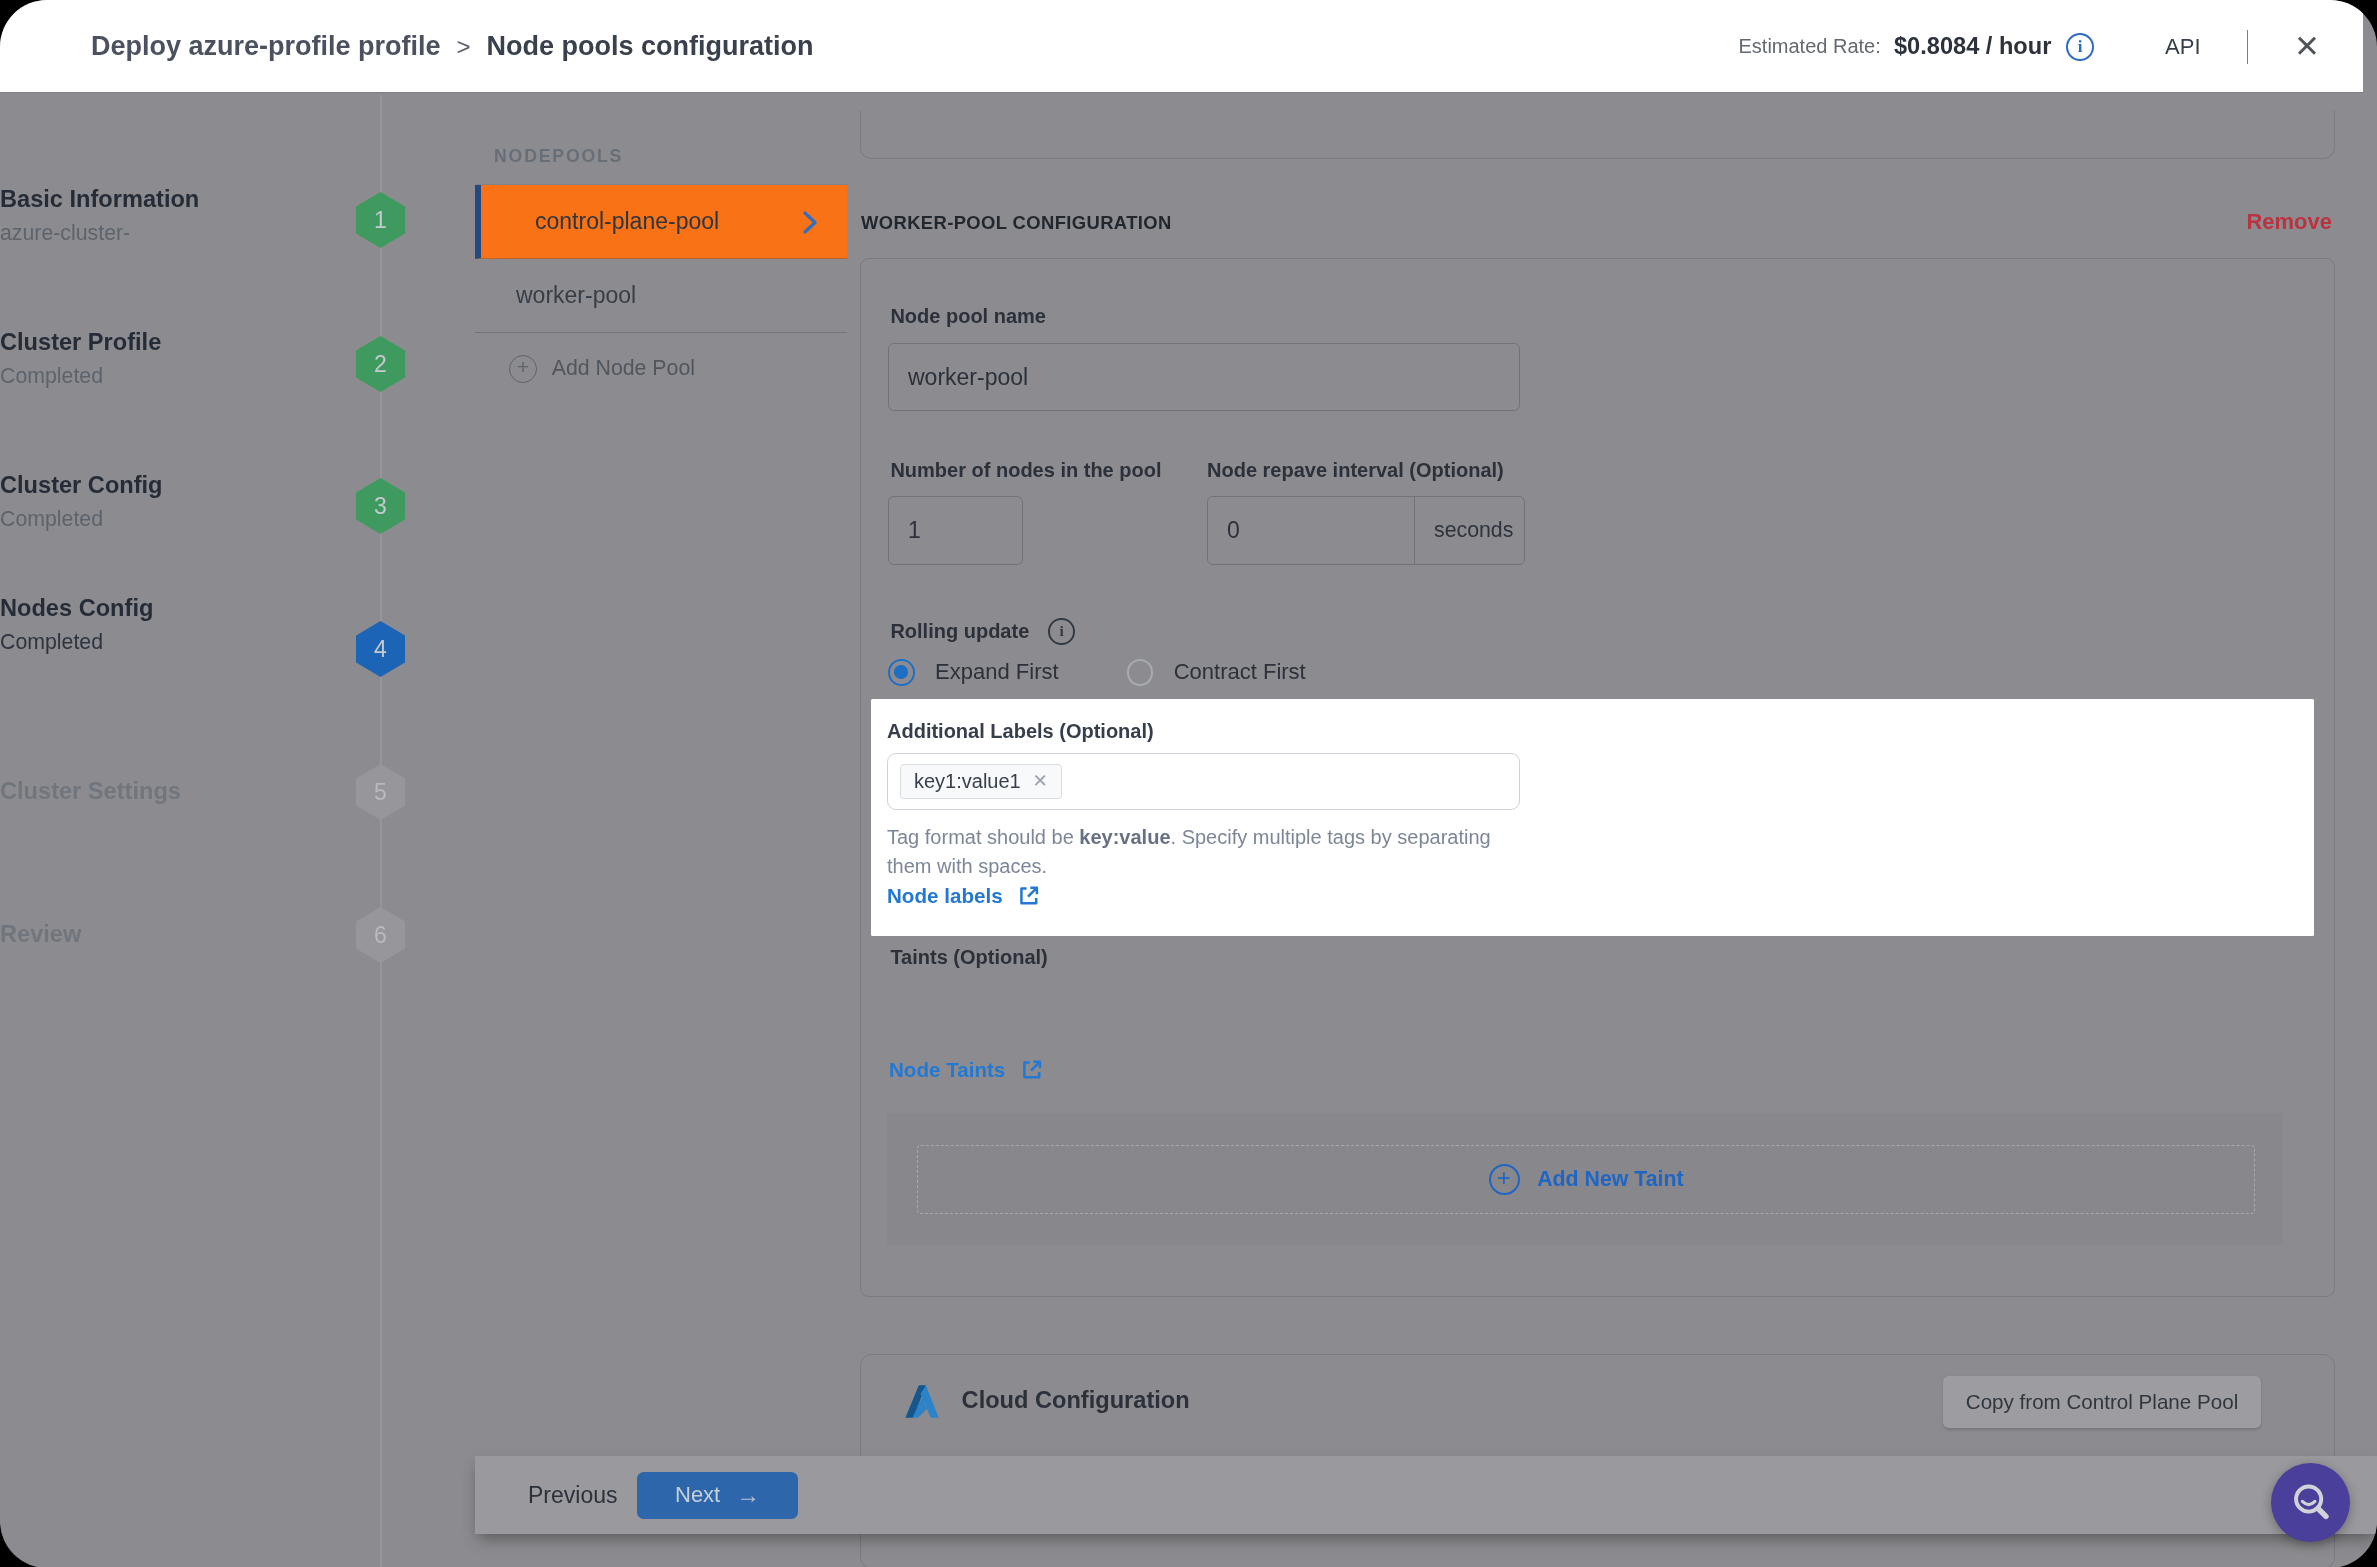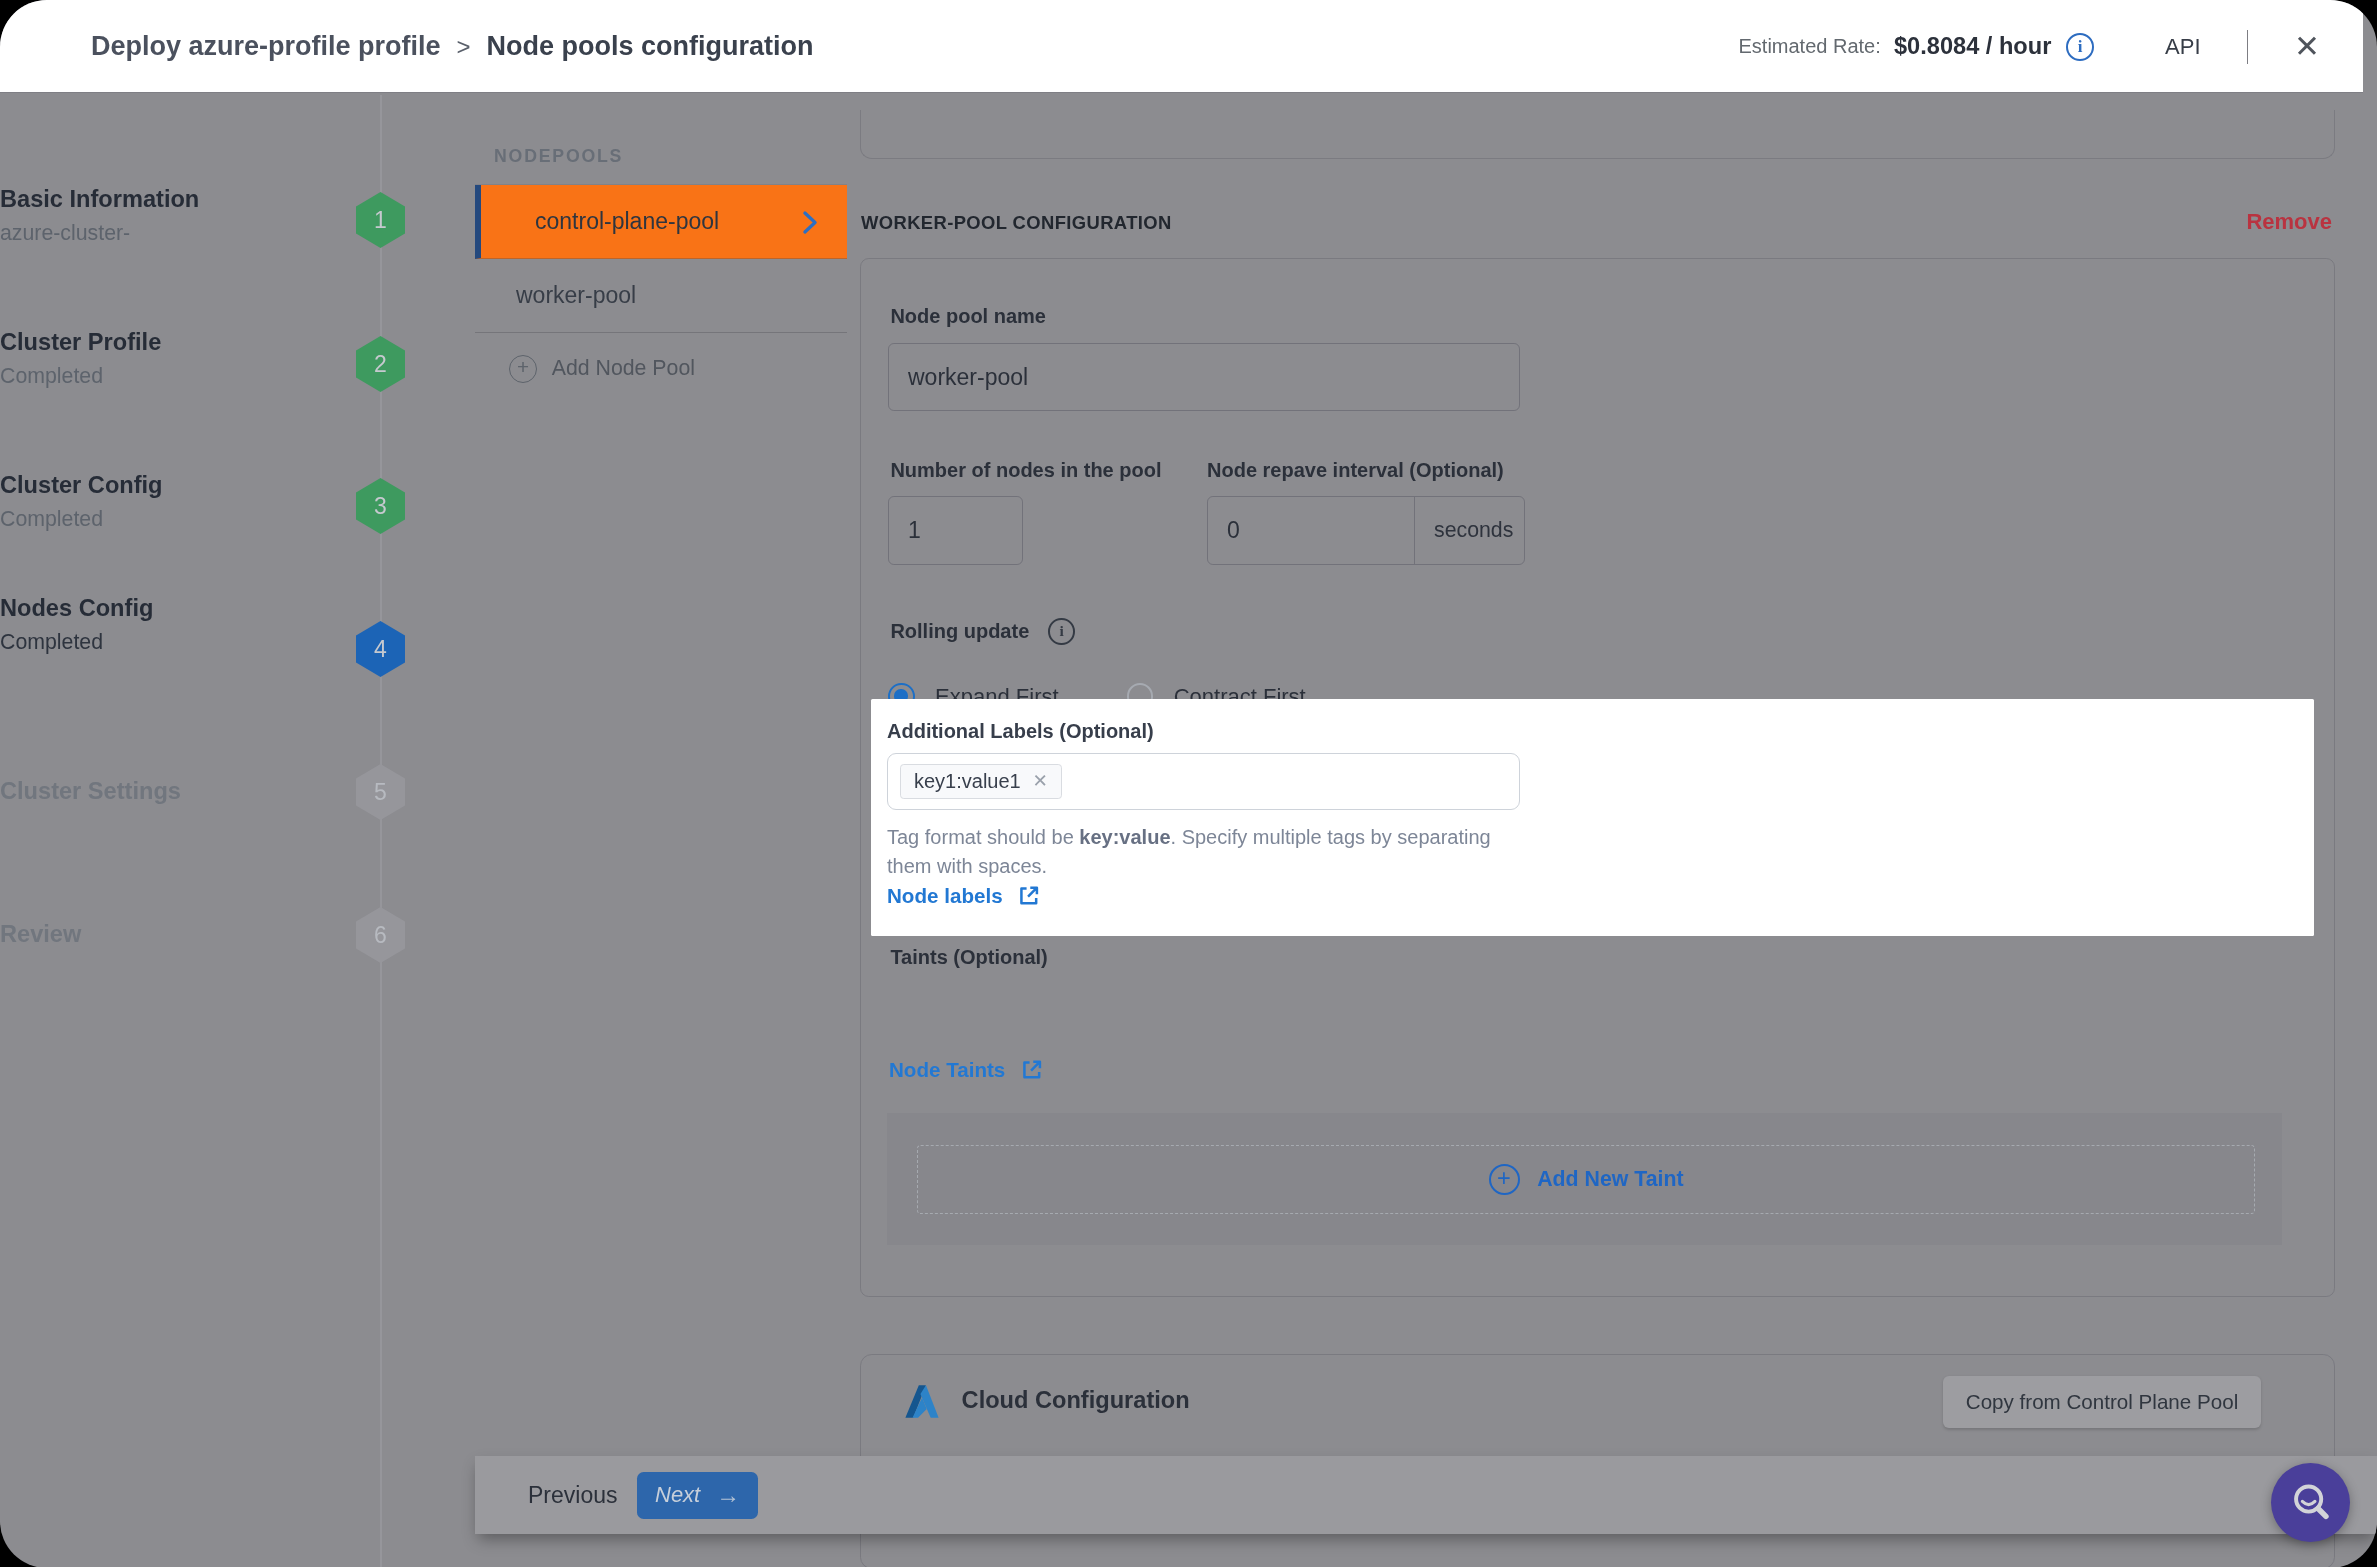--- a/index.html
+++ b/index.html
@@ -92,21 +92,21 @@
   .plus-circle-blue{display:inline-flex;align-items:center;justify-content:center;width:31px;height:31px;border:2.2px solid #1f66c4;border-radius:50%;font-size:23.6px;color:#1f66c4;}
   .plus-circle-blue::after{content:"+";margin-top:-2.9px;}
   
   .cloud-card{position:absolute;left:860px;top:1354px;width:1475px;height:215px;border:1.5px solid #7a7a80;border-radius:11.8px;}
   .cloud-title-row{position:absolute;left:42px;top:26.5px;display:flex;align-items:center;gap:20.6px;}
   .cloud-title{font-size:23.6px;font-weight:600;color:#2b303a;}
   .copy-btn{position:absolute;left:1082px;top:20.6px;width:318px;height:52px;background:#9d9da1;border-radius:5.9px;display:flex;align-items:center;justify-content:center;font-size:20.6px;color:#30363f;box-shadow:0 1.5px 2.9px rgba(0,0,0,.15);}
   
   .footer{position:absolute;left:475px;top:1456px;width:1903px;height:78px;background:#9a9a9e;z-index:4;box-shadow:0 7.4px 14.7px -2.9px rgba(0,0,0,.35);}
   .prev-btn{position:absolute;left:53px;top:0;height:78px;display:flex;align-items:center;font-size:23px;color:#2b303a;}
-  .next-btn{position:absolute;left:162px;top:15.5px;height:47px;padding:0 18px;background:#2d66ab;border-radius:6.6px;display:flex;align-items:center;gap:16px;font-size:22px;color:#c7cfda;font-style:italic;}
+  .next-btn{position:absolute;left:162px;top:15.5px;height:47px;padding:0 38px;background:#2d66ab;border-radius:6.6px;display:flex;align-items:center;gap:16px;font-size:22px;color:#c7cfda;}
   .next-arrow{font-size:23.6px;color:#b3c2d4;}
   .next-arrow::after{content:"\2192";}
   
   .fab{position:absolute;left:2271px;top:1463px;width:79px;height:79px;border-radius:50%;background:#4a3f9a;z-index:6;display:flex;align-items:center;justify-content:center;box-shadow:0 2.9px 10.3px rgba(0,0,0,.3);}
 </style>
 </head>
 <body>
 
 <div class="screen">
 
@@ -201,21 +201,21 @@
     <input class="tb" style="position: absolute; left: 27px; top: 237px; width: 135px; height: 69px;" readonly="" value="1">
     <div class="input-group" style="left:346px;top:237px;width:318px;height:69px;">
       <input class="tb" style="width: 206px; height: 100%;" readonly="" value="0">
       <div class="group-addon" style="flex:1;">seconds</div>
     </div>
 
     <div class="rolling-row" style="left:29.4px;top:359px;">
       <span class="field-label" style="position:static;">Rolling update</span>
       <span class="info-icon-dark"></span>
     </div>
-    <div class="radio-row" style="left:27px;top:424px;align-items:flex-end;">
+    <div class="radio-row" style="left:27px;top:400px;">
       <span class="radio on"></span>
       <span class="radio-label">Expand First</span>
       <span class="radio" style="margin-left:68px;"></span>
       <span class="radio-label">Contract First</span>
     </div>
 
     <div class="field-label" style="left:29.4px;top:687px;">Taints (Optional)</div>
   </div>
 
   <div class="taints-link-row">

